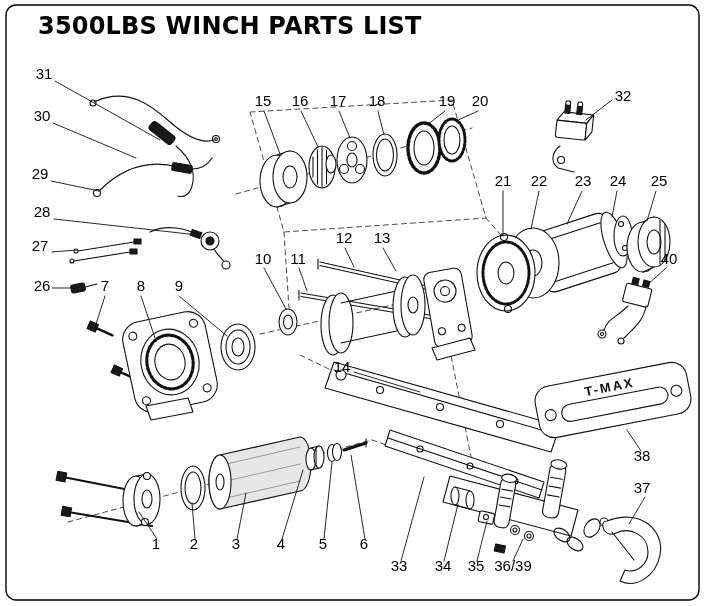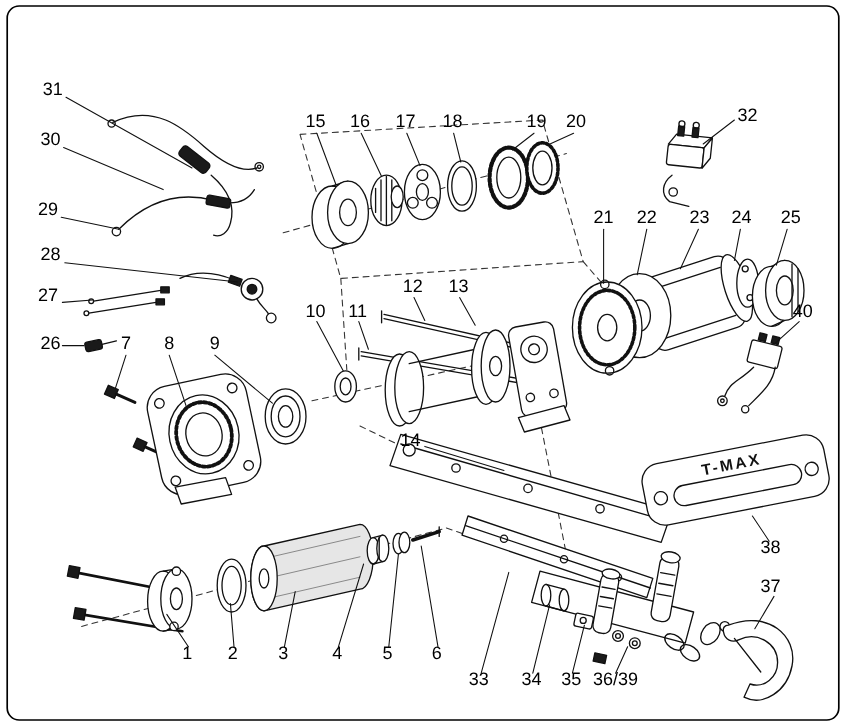--- a/index.html
+++ b/index.html
@@ -9,20 +9,21 @@
          letter-spacing:.2px;color:#000;font-family:"DejaVu Sans",sans-serif;}
   svg{position:absolute;left:0;top:0;}
   .co{font-family:"Liberation Sans",sans-serif;font-size:15px;fill:#000;text-anchor:middle;}
   .brand{font-family:"Liberation Sans",sans-serif;font-size:13px;font-weight:bold;
          letter-spacing:2px;fill:#111;text-anchor:middle;}
 </style>
 </head>
 <body>
 
 <div class="page">
+  <h1 class="title">3500LBS WINCH PARTS LIST</h1>
 
   <svg width="705" height="606" viewBox="0 0 705 606">
     <rect x="6" y="5" width="693" height="595" rx="10" fill="none" stroke="#000" stroke-width="1.4"></rect>
 
     <g stroke="#111" stroke-width="1.1" fill="none" stroke-linecap="round" stroke-linejoin="round">
 
       <g stroke="#333" stroke-width="0.9" stroke-dasharray="5,4">
         <path d="M250,112 L452,100 L486,218 L284,232 Z"></path>
         <line x1="236" y1="194" x2="472" y2="128"></line>
         <line x1="486" y1="218" x2="512" y2="248"></line>

